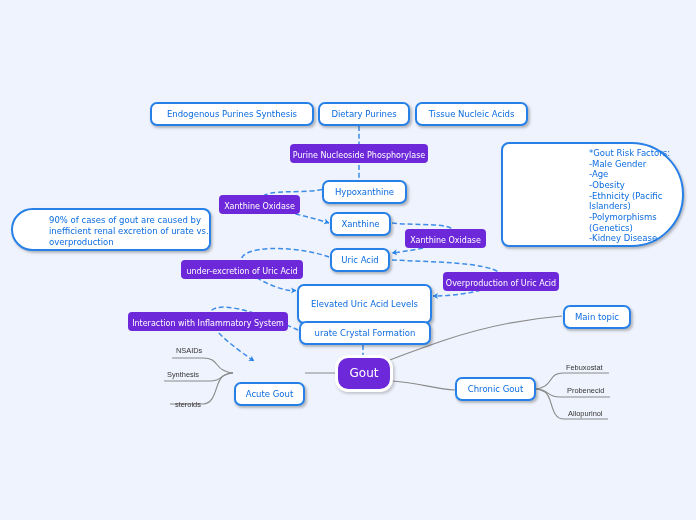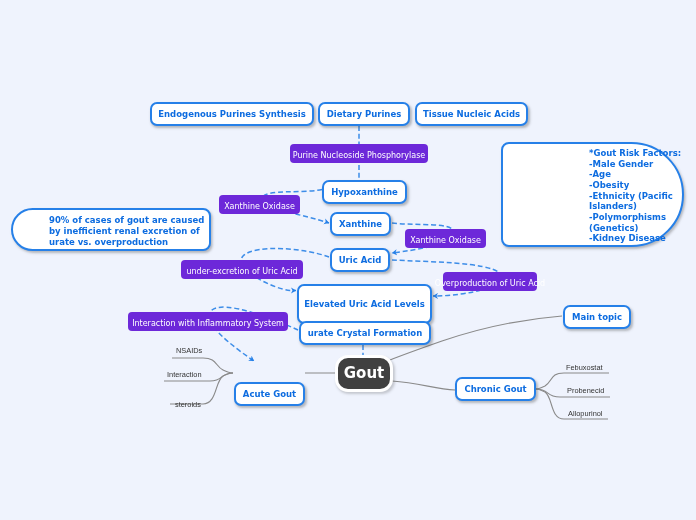--- a/index.html
+++ b/index.html
@@ -1,28 +1,28 @@
 <!DOCTYPE html>
 <html><head>
 <meta charset="utf-8">
 <title>Gout Mind Map</title>
 <style>
   html,body{margin:0;padding:0;}
   body{width:696px;height:520px;background:#eff3fd;overflow:hidden;-webkit-font-smoothing:antialiased;
        font-family:"DejaVu Sans",sans-serif;position:relative;}
   #edges{position:absolute;left:0;top:0;}
   .node{position:absolute;box-sizing:border-box;background:#ffffff;border:2px solid #2680e8;
-        border-radius:7px;color:#0d6ce0;font-weight:bold;font-size:8.5px;line-height:1.45;
+        border-radius:7px;color:#0d6ce0;font-weight:normal;font-size:8.5px;line-height:1.45;
         display:flex;align-items:center;justify-content:center;white-space:nowrap;
         box-shadow:1.5px 2px 2.5px rgba(70,70,70,0.35);transform:translateZ(0);}
   .badge{position:absolute;box-sizing:border-box;background:#6d28d9;color:#fff;border-radius:4px;
         font-size:8px;display:flex;align-items:center;justify-content:center;white-space:nowrap;
         padding-top:3px;transform:translateZ(0);}
   .leaf{position:absolute;color:#333333;font-size:7.4px;white-space:nowrap;transform:translateZ(0);font-family:"Liberation Sans",sans-serif;}
-  .gout{background:#404040;border:3px solid #fff;color:#fff;font-size:15px;border-radius:13px;box-shadow:1.5px 2px 2.5px rgba(70,70,70,0.25);}
+  .gout{background:#6d28d9;border:3px solid #fff;color:#fff;font-size:12px;border-radius:13px;box-shadow:1.5px 2px 2.5px rgba(70,70,70,0.25);}
   .note{align-items:flex-start;justify-content:flex-end;text-align:left;
         padding:0;line-height:11px;}
   .note>span{display:block;white-space:normal;}
 </style>
 </head>
 <body>
 
 <svg id="edges" width="696" height="520">
     <defs>
       <marker id="ah" markerWidth="7" markerHeight="7" refX="5.0" refY="3.5" orient="auto" markerUnits="userSpaceOnUse">
@@ -72,21 +72,21 @@
 -Obesity
 -Ethnicity (Pacific Islanders)
 -Polymorphisms (Genetics)
 -Kidney Disease</span>
 </div>
 
 <div class="badge" style="left:290px;top:144px;width:138px;height:19px;">Purine Nucleoside Phosphorylase</div>
 <div class="badge" style="left:219px;top:195px;width:81px;height:19px;">Xanthine Oxidase</div>
 <div class="badge" style="left:405px;top:229px;width:81px;height:19px;">Xanthine Oxidase</div>
 <div class="badge" style="left:181px;top:260px;width:122px;height:19px;">under-excretion of Uric Acid</div>
-<div class="badge" style="left:443px;top:272px;width:94px;height:19px;">Overproduction of Uric Acid</div>
+<div class="badge" style="left:443px;top:272px;width:116px;height:19px;">Overproduction of Uric Acid</div>
 <div class="badge" style="left:128px;top:312px;width:160px;height:19px;">Interaction with Inflammatory System</div>
 
 <div class="leaf" style="left:176px;top:346px;">NSAIDs</div>
-<div class="leaf" style="left:167px;top:370px;">Interaction</div>
+<div class="leaf" style="left:167px;top:370px;">Synthesis</div>
 <div class="leaf" style="left:175px;top:400px;">steroids</div>
 <div class="leaf" style="left:566px;top:363px;">Febuxostat</div>
 <div class="leaf" style="left:567px;top:386px;">Probenecid</div>
 <div class="leaf" style="left:568px;top:409px;">Allopurinol</div>
 
 </body></html>

